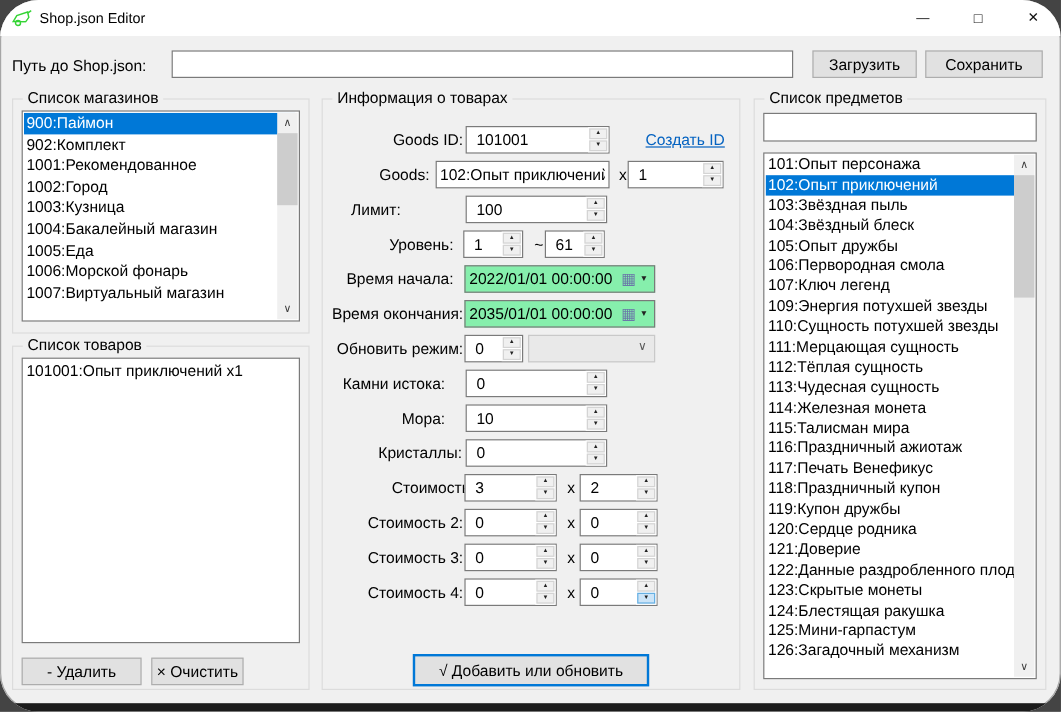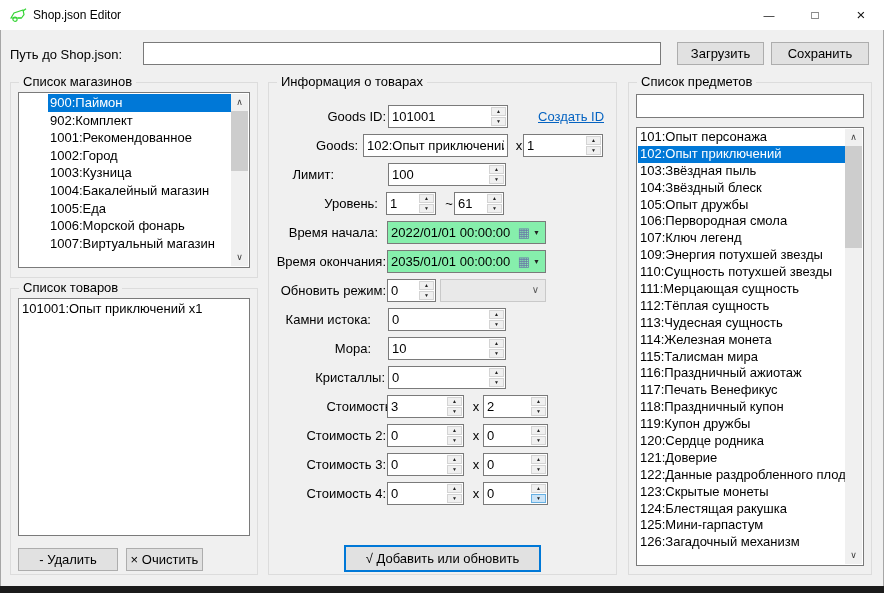--- a/index.html
+++ b/index.html
@@ -3,20 +3,21 @@
 <meta charset="utf-8">
 <style>
   * { margin:0; padding:0; box-sizing:border-box; }
   html,body { background:#444; }
   .window {
     position:relative; width:884px; height:593px;
     background:#f0f0f0;
     font-family:"Liberation Sans","DejaVu Sans",sans-serif;
     box-shadow: inset 0 0 0 1px #a6a6a6;
     overflow:hidden;
+    border-radius:32px;
   }
   
   .titlebar { position:absolute; top:0; left:0; right:0; height:30px; background:#ffffff; }
   .tb-icon { position:absolute; left:9px; top:7px; width:18px; height:16px; }
   .tb-title { position:absolute; left:33px; top:8px; font-size:12px; color:#000; }
   .tb-btn { position:absolute; top:0; width:46px; height:30px; text-align:center; line-height:30px; font-size:13px; color:#111; cursor:default; }
   .tb-min { right:92px; font-size:11px; }
   .tb-max { right:46px; font-size:12px; }
   .tb-close { right:0; font-size:15px; }
   
@@ -32,21 +33,21 @@
   .shops-list .list-item  { height:17.6px; line-height:17.6px; }
   .goods-list .list-item  { height:18px;  line-height:18px; }
   .items-list .list-item  { height:16.9px; line-height:16.9px; }
   
   .vscroll { position:absolute; top:1px; right:1px; bottom:1px; width:17px; background:#f0f0f0; }
   .varrow { position:absolute; left:0; width:17px; height:17px; text-align:center; font-size:9px; line-height:17px; color:#3c3c3c; }
   .varrow.up { top:0; } .varrow.dn { bottom:0; }
   .vthumb { position:absolute; left:0; width:17px; background:#cdcdcd; }
   
   .spin { position:absolute; height:23px; background:#fff; border:1px solid #7a7a7a; display:flex; }
-  .sv { flex:1; font-size:13px; line-height:21px; padding-left:3px; overflow:hidden; white-space:nowrap; }
+  .sv { flex:1; font-size:13px; line-height:21px; padding-left:8px; overflow:hidden; white-space:nowrap; }
   .sbs { width:17px; display:flex; flex-direction:column; padding:1px; gap:1px; background:#fff; }
   .sb { flex:1; background:#f0f0f0; border:1px solid #d4d4d4; font-size:5px; line-height:6px; text-align:center; color:#222; overflow:hidden; }
   .sb.focused { background:#cce4f7; border-color:#66b0e3; }
   
   .dtp { position:absolute; height:23px; background:#86efac; border:1px solid #7a7a7a; display:flex; align-items:center; }
   .dval { flex:1; font-size:13px; padding-left:3px; white-space:nowrap; overflow:hidden; }
   .cal { font-size:13px; color:#6a79a8; margin-right:3px; line-height:13px; }
   .ddarr { font-size:7px; color:#222; margin-right:5px; }
   
   .combo { position:absolute; height:23px; background:#e9e9e9; border:1px solid #c9c9c9; }
@@ -79,21 +80,21 @@
 
   <span class="lbl" style="left:10px; top:47px;">Путь до Shop.json:</span>
   <input class="tbox" style="left: 143px; top: 42px; width: 518px; height: 23px;" value="">
   <div class="btn" style="left:677px; top:42px; width:87px; height:23px; line-height:21px;">Загрузить</div>
   <div class="btn" style="left:771px; top:42px; width:98px; height:23px; line-height:21px;">Сохранить</div>
 
   <div class="group" style="left:10px; top:82px; width:248px; height:196px;">
     <span class="gtitle">Список магазинов</span>
   </div>
   <div class="listbox shops-list" style="left:18px; top:92px; width:232px; height:176px;">
-    <div class="list-inner" style="right:3px;margin-left:28px;">
+    <div class="list-inner" style="right:3px;">
         <div class="list-item selected">900:Паймон</div>
         <div class="list-item">902:Комплект</div>
         <div class="list-item">1001:Рекомендованное</div>
         <div class="list-item">1002:Город</div>
         <div class="list-item">1003:Кузница</div>
         <div class="list-item">1004:Бакалейный магазин</div>
         <div class="list-item">1005:Еда</div>
         <div class="list-item">1006:Морской фонарь</div>
         <div class="list-item">1007:Виртуальный магазин</div>
       </div>

